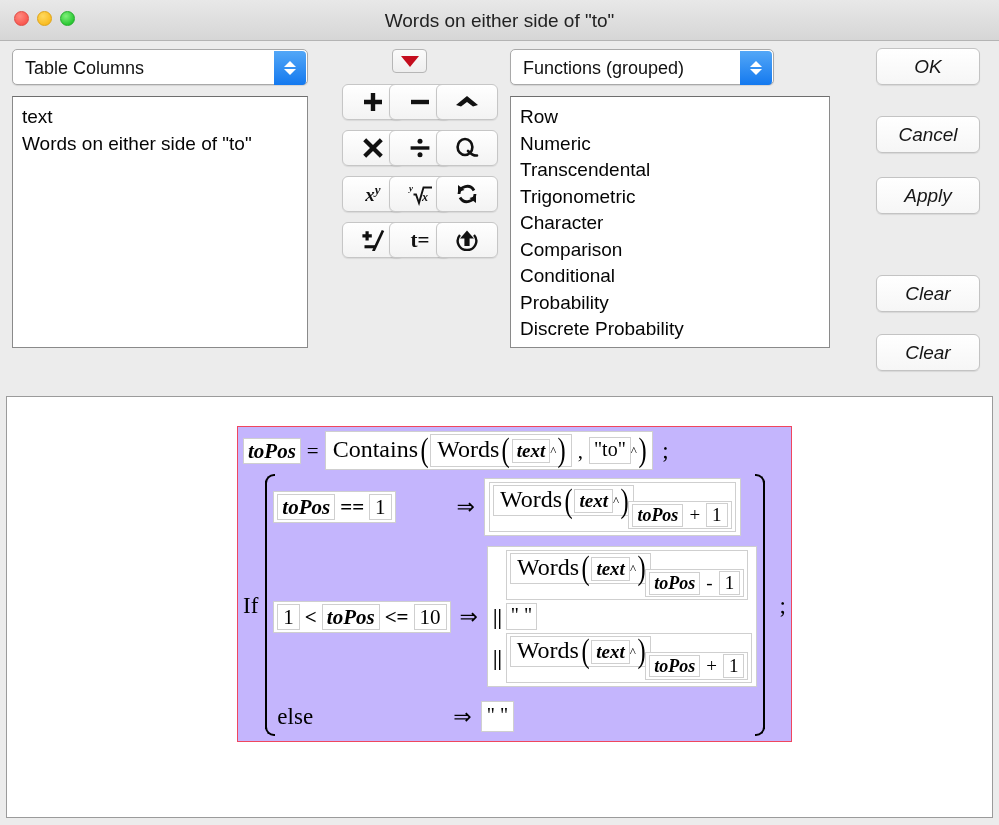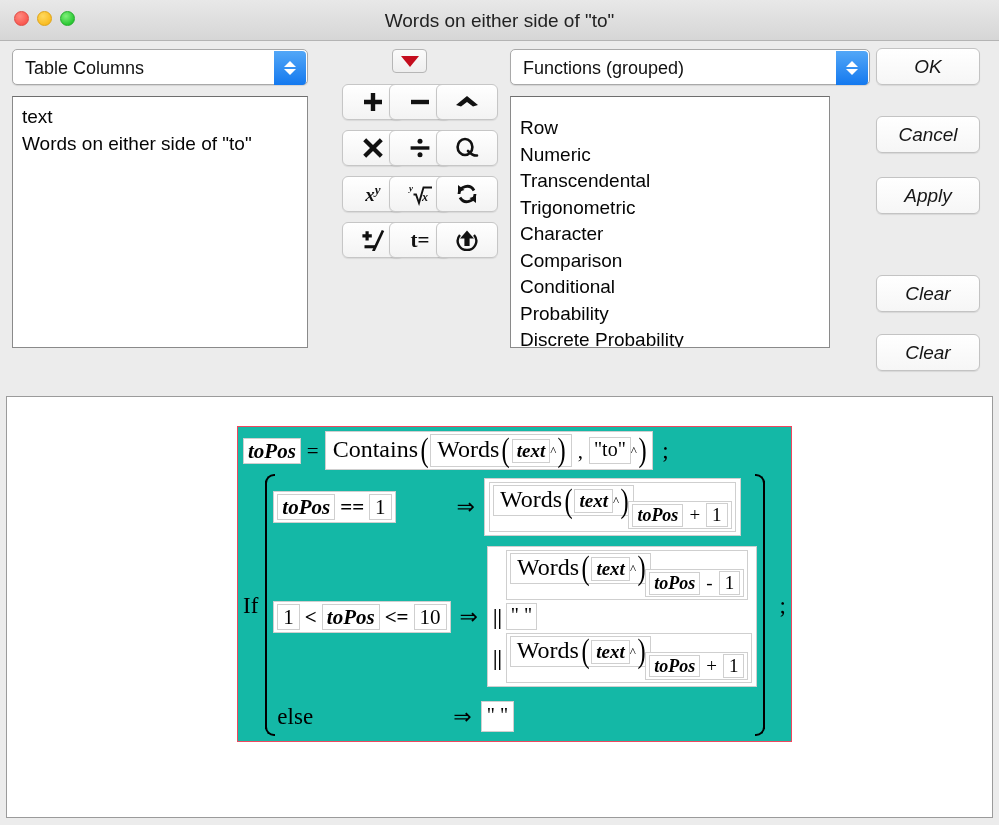--- a/index.html
+++ b/index.html
@@ -89,21 +89,21 @@
 
   
   .fpanel{
     position:absolute;left:6px;top:396px;width:987px;height:422px;
     box-sizing:border-box;background:#fff;
     border:1px solid #9b9b9b;
   }
   .fwrap{position:absolute;left:230px;top:29px;}
   .redbox{
     border:1.5px solid #f0475e;padding:4px 5px 5px 5px;
-    display:inline-block;background:#14b8a6;
+    display:inline-block;background:#c4b5fd;
   }
 
   
   .fm{font-family:"Liberation Serif",serif;color:#000;}
   .row{display:flex;align-items:center;}
   .box{
     border:1px solid #cfcfcf;box-sizing:border-box;background:#fff;
     display:inline-flex;align-items:center;
   }
   .var{font-style:italic;font-weight:bold;font-size:21px;padding:1px 4px;line-height:1.05;}
@@ -230,29 +230,29 @@
   <div class="opbtn" style="left:389px;top:222px;">
     <span style="font-weight:bold;font-size:21px;">t=</span>
   </div>
   <div class="opbtn" style="left:436px;top:222px;">
     <svg width="22" height="22" viewBox="0 0 22 22">
       <path d="M4 6 A9 9 0 0 0 11 21 A9 9 0 0 0 18 6" fill="none" stroke="#111" stroke-width="2.4"></path>
       <path d="M11 1.5 L18 9.5 L13.6 9.5 L13.6 17 L8.4 17 L8.4 9.5 L4 9.5 Z" fill="#111"></path>
     </svg>
   </div>
 
-  <div class="combo" style="left:510px;top:49px;width:360px;">
+  <div class="combo" style="left:510px;top:49px;width:264px;">
     <div class="label">Functions (grouped)</div>
     <div class="stepper">
       <div class="chev up"></div>
       <div class="chev dn"></div>
     </div>
   </div>
   <div class="listbox" style="left:510px;top:96px;width:320px;height:252px;">
-    <div class="li" style="margin-top:18px;">Row</div>
+    <div class="li" style="margin-top:7px;">Row</div>
     <div class="li">Numeric</div>
     <div class="li">Transcendental</div>
     <div class="li">Trigonometric</div>
     <div class="li">Character</div>
     <div class="li">Comparison</div>
     <div class="li">Conditional</div>
     <div class="li">Probability</div>
     <div class="li">Discrete Probability</div>
   </div>
 

